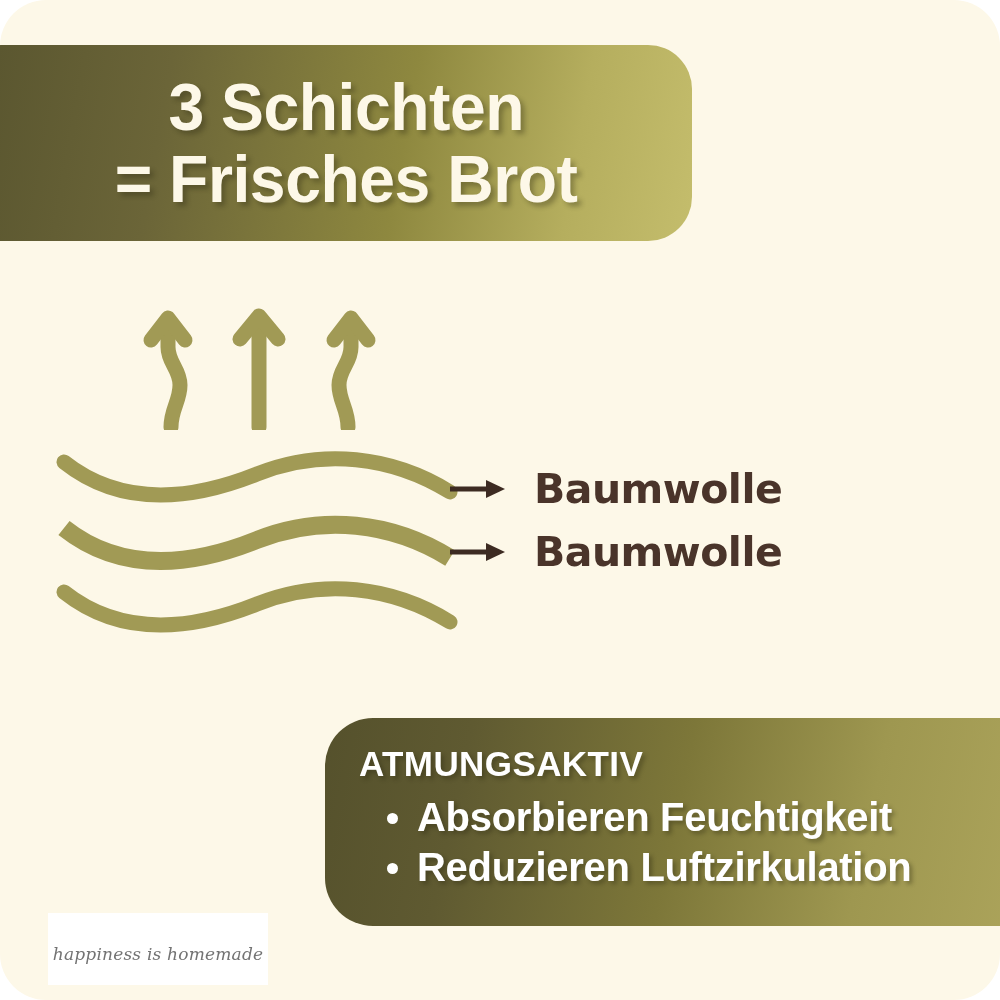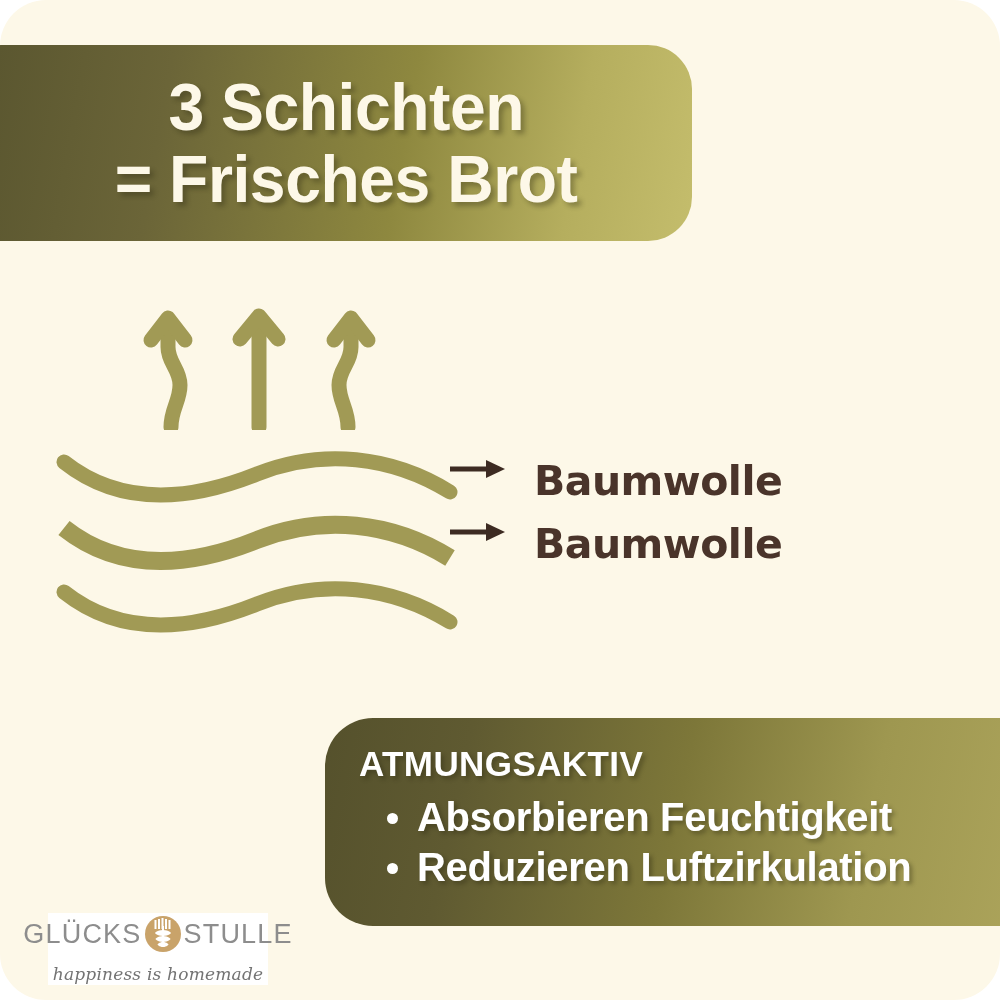--- a/index.html
+++ b/index.html
@@ -70,21 +70,21 @@
 
   
   .labels {
     position: absolute;
     left: 448px;
     top: 452px;
     width: 430px;
   }
   .label-row {
     display: flex;
-    align-items: flex-start;
+    align-items: center;
     height: 63px;
   }
   .label-row.r1 { margin-top: 5px; }
   .label-row.r2 { margin-top: 0px; }
   .label-row.r3 { margin-top: 0px; }
   .label-arrow {
     flex: 0 0 auto;
     margin-right: 26px;
   }
   .label-text {
@@ -238,35 +238,16 @@
 
   <div class="feature-badge">
     <div class="badge-title">ATMUNGSAKTIV</div>
     <ul class="badge-list">
       <li>Absorbieren Feuchtigkeit</li>
       <li>Reduzieren Luftzirkulation</li>
     </ul>
   </div>
 
   <div class="logo-box">
-    <div class="logo-wordmark">
-      <span class="logo-word">GLÜCKS</span>
-      <svg class="logo-emblem" width="38" height="38" viewBox="0 0 38 38">
-        <circle cx="19" cy="19" r="18" fill="#c9a36a"></circle>
-        <rect x="18" y="11" width="2" height="20" fill="#ffffff"></rect>
-        <rect x="10.5" y="5" width="2" height="9" fill="#ffffff"></rect>
-        <rect x="14" y="4" width="2" height="10" fill="#ffffff"></rect>
-        <rect x="17.5" y="3" width="2" height="11" fill="#ffffff"></rect>
-        <rect x="21" y="4" width="2" height="10" fill="#ffffff"></rect>
-        <rect x="24.5" y="5" width="2" height="9" fill="#ffffff"></rect>
-        <path d="M19 15 C13 15, 11 18, 11 18 C11 18, 13 21, 19 21 Z" fill="#ffffff"></path>
-        <path d="M19 15 C25 15, 27 18, 27 18 C27 18, 25 21, 19 21 Z" fill="#ffffff"></path>
-        <path d="M19 21 C13.5 21, 11.5 24, 11.5 24 C11.5 24, 13.5 27, 19 27 Z" fill="#ffffff"></path>
-        <path d="M19 21 C24.5 21, 26.5 24, 26.5 24 C26.5 24, 24.5 27, 19 27 Z" fill="#ffffff"></path>
-        <path d="M19 27 C15 27, 13.5 29.5, 13.5 29.5 C13.5 29.5, 15 32, 19 32 Z" fill="#ffffff"></path>
-        <path d="M19 27 C23 27, 24.5 29.5, 24.5 29.5 C24.5 29.5, 23 32, 19 32 Z" fill="#ffffff"></path>
-      </svg>
-      <span class="logo-word">STULLE</span>
-    </div>
     <div class="logo-tagline">happiness is homemade</div>
   </div>
 
 </div>
 
 </body></html>

